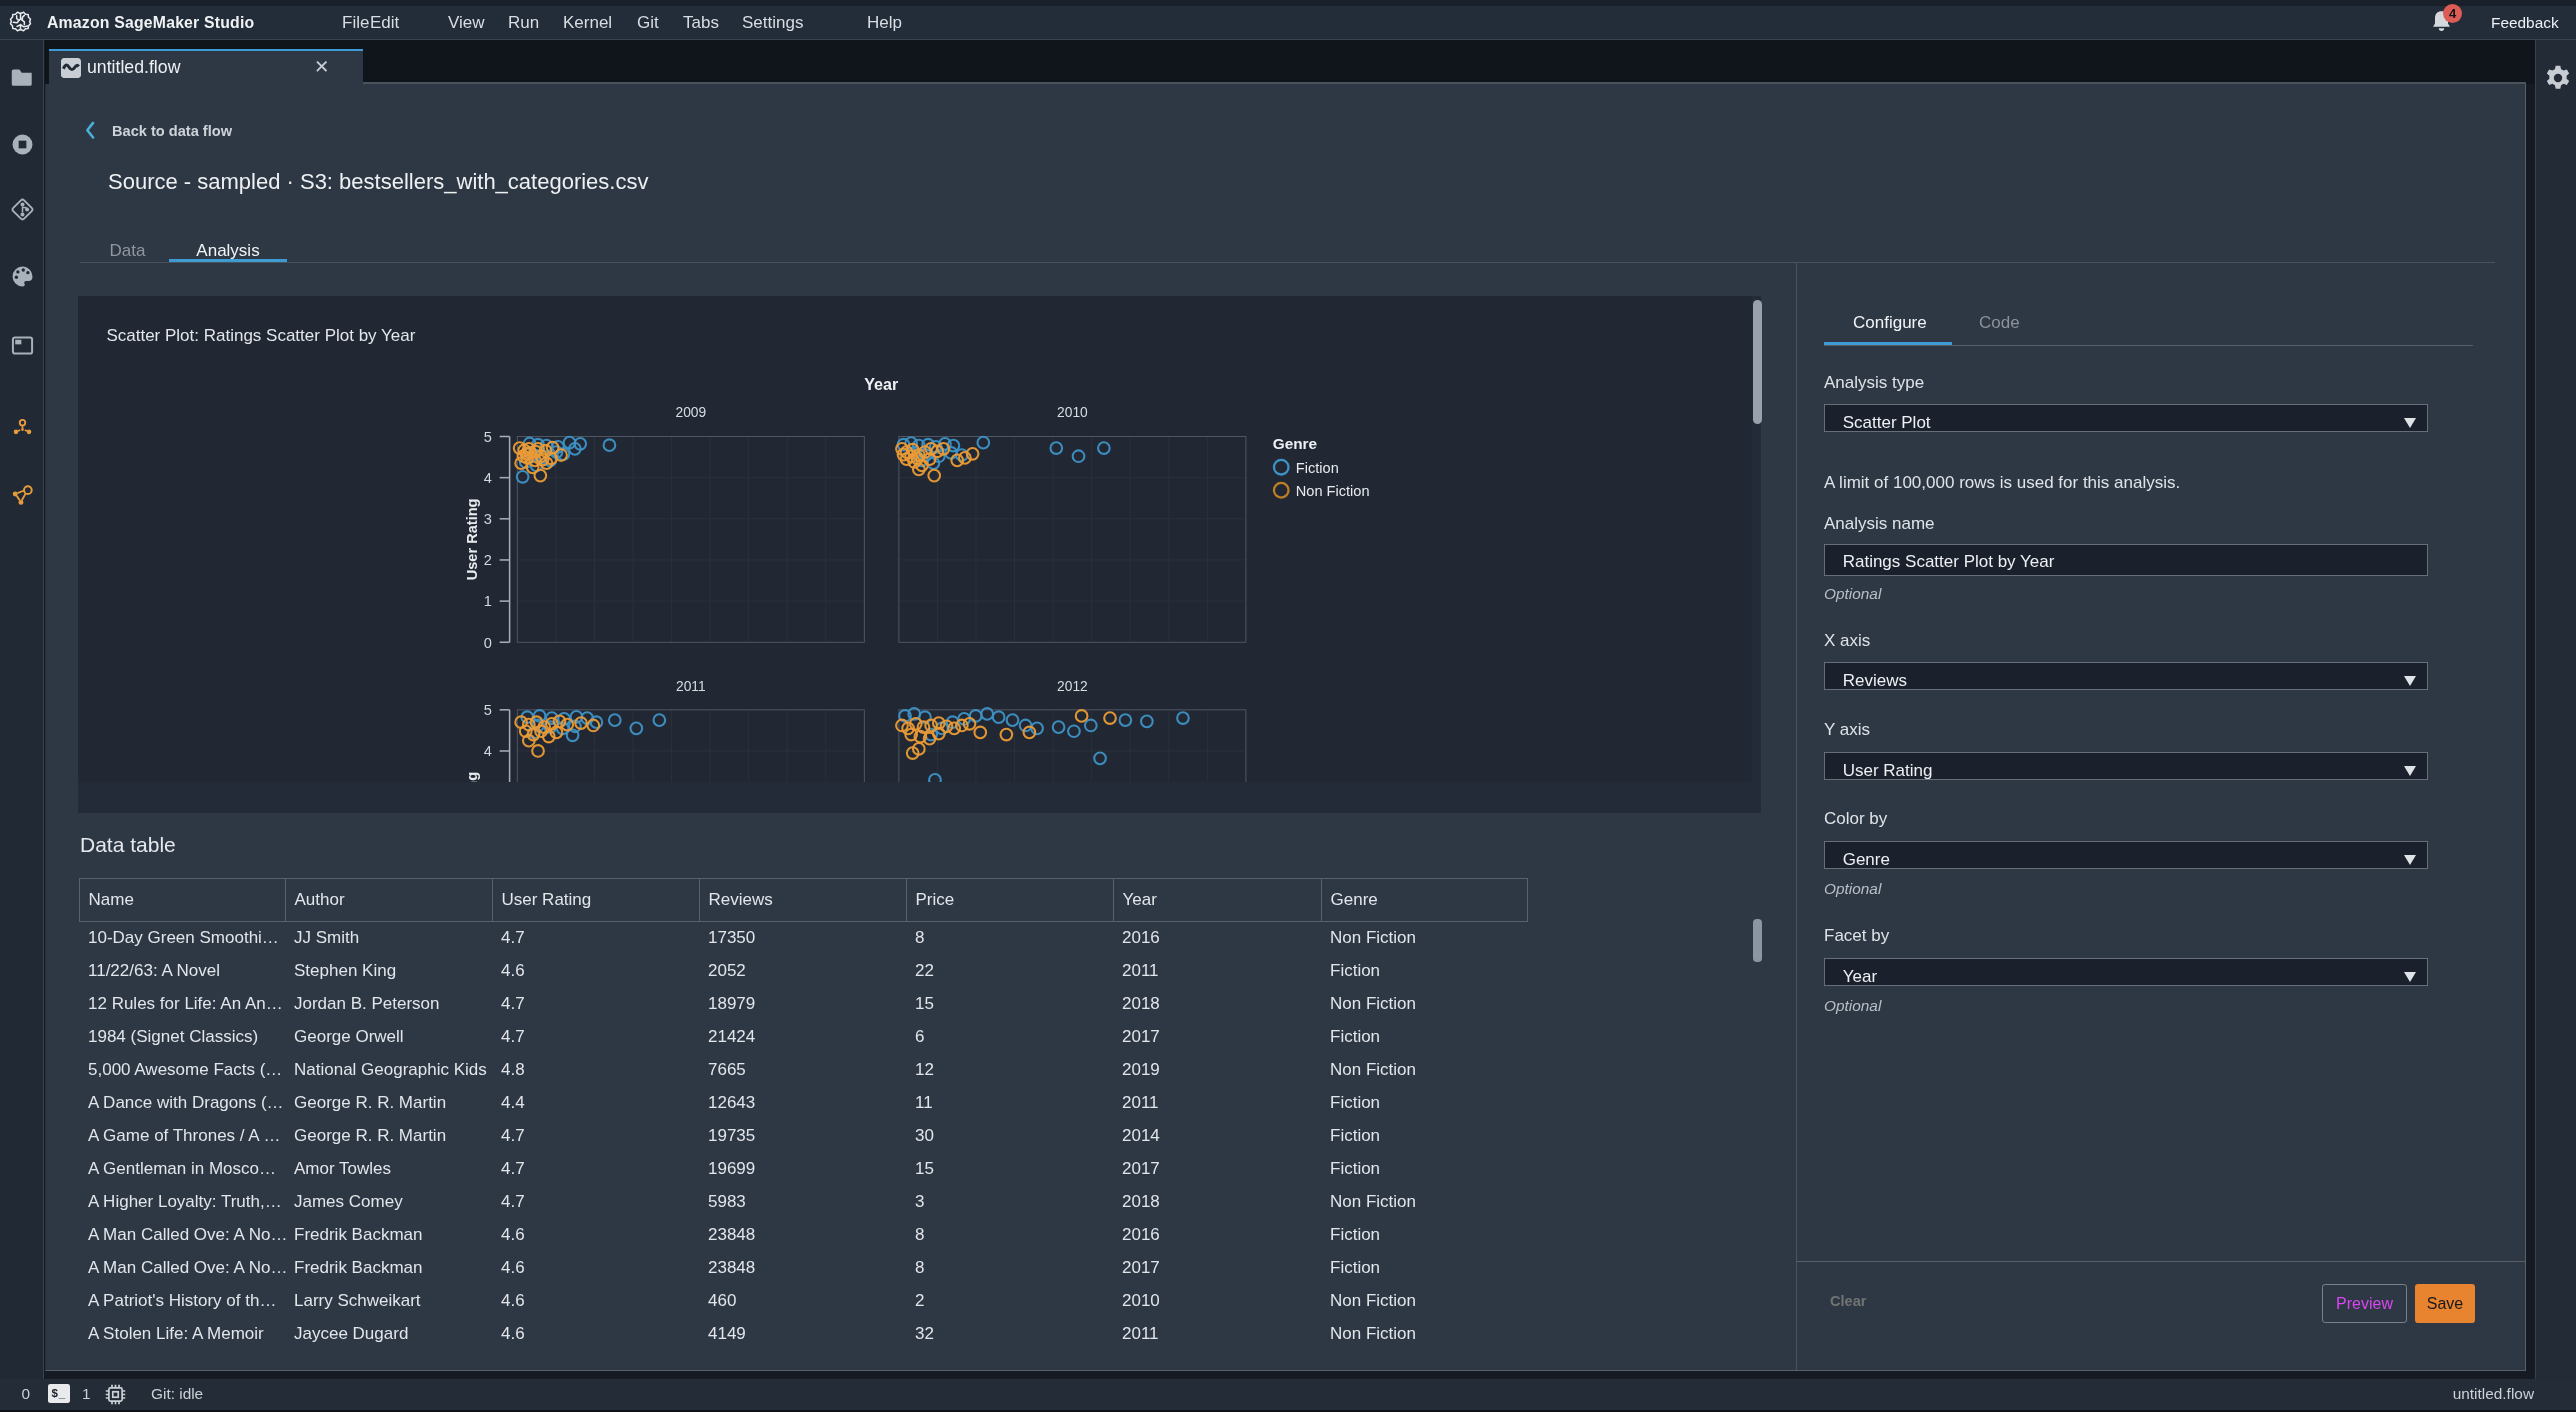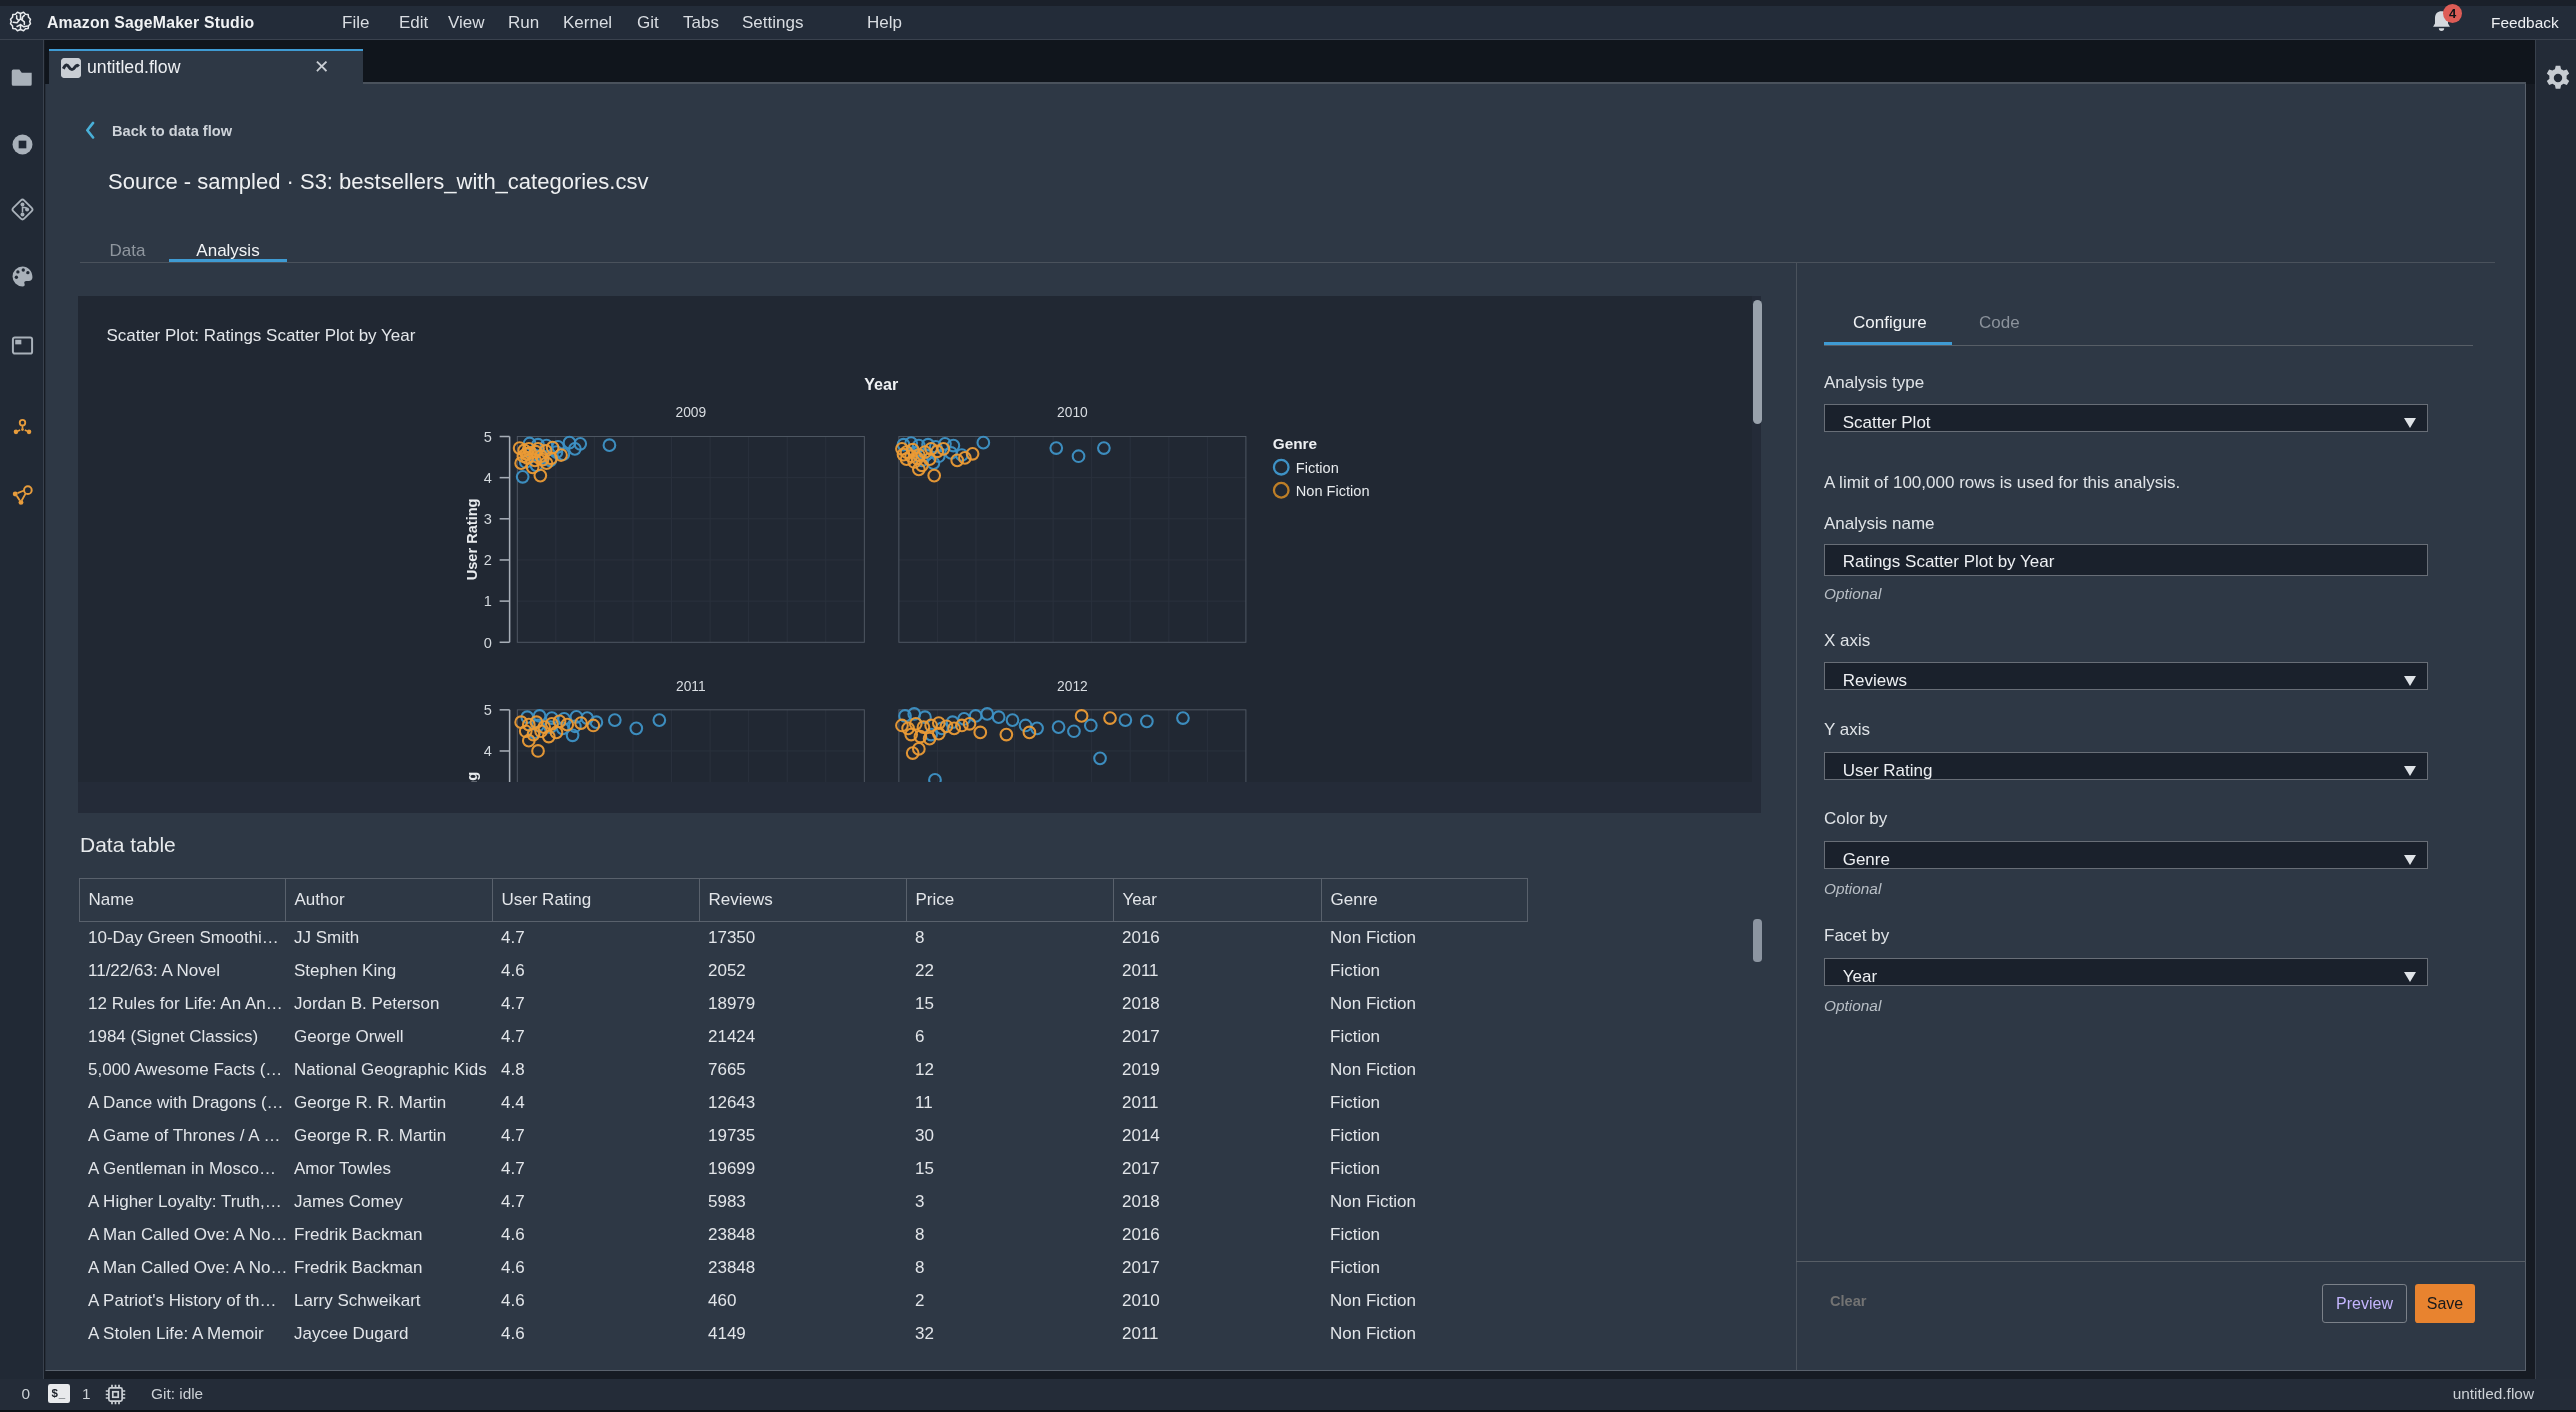--- a/index.html
+++ b/index.html
@@ -55,39 +55,39 @@
 #rp-configure { left:1808px; top:228px; color:#f2f4f6; font-size:17px; line-height:21.5px; }
 #rp-code { left:1934px; top:228px; color:#8b929b; font-size:17px; line-height:21.5px; }
 #rpunderline { left:1779px; top:258px; width:128px; height:3.1px; background:#3f9bd3; }
 #rpdivider { left:1779px; top:261px; width:649px; height:0.8px; background:#575e66; }
 .rlabel { left:1779px; color:#dfe3e7; font-size:17px; line-height:21.5px; }
 .rselect { left:1779px; width:604px; height:28px; background:#1a212c; border:1.2px solid #686e77; color:#eef0f3; font-size:17px; line-height:35px; padding-left:17.7px; }
 .rselect .arr { position:absolute; right:10.8px; top:13px; width:0; height:0; border-left:6.5px solid transparent; border-right:6.5px solid transparent; border-top:10px solid #dfe3e7; }
 .optional { left:1779px; color:#b9bfc6; font-size:15.4px; font-style:italic; }
 #rpfooterline { left:1751px; top:1177px; width:730px; height:0.8px; background:#575e66; }
 #rp-clear { left:1785px; top:1207px; color:#737373; font-size:14.6px; font-weight:bold; line-height:21.5px; }
-#btn-preview { left:2277px; top:1200px; width:85px; height:39px; border:0.8px solid #7b8189; border-radius:3.1px; color:#c4b5fd; font-size:16px; text-align:center; line-height:38px; }
+#btn-preview { left:2277px; top:1200px; width:85px; height:39px; border:0.8px solid #7b8189; border-radius:3.1px; color:#d946ef; font-size:16px; text-align:center; line-height:38px; }
 #btn-save { left:2370px; top:1200px; width:60px; height:39px; background:#e8832f; border-radius:3.1px; color:#17191c; font-size:16px; text-align:center; line-height:39px; }
 
 #statusbar { left:0; top:1379px; width:2576px; height:33px; background:#242c38; border-bottom:2.3px solid #0d1117; color:#ccd1d6; font-size:15.4px; }
 .sitem { top:0; height:29px; line-height:29px; }
 #termbadge { left:48px; top:5.4px; width:21.5px; height:19px; background:#e8eaec; border-radius:2.3px; color:#1c222b; font-size:11.5px; font-weight:bold; text-align:center; line-height:19px; letter-spacing:0.8px; }
 #gear { left:9.2px; top:24.6px; }
 </style>
 </head>
 <body>
 <div class="abs" id="topstrip"></div>
 <div class="abs" id="menubar">
   <svg class="abs" id="logo" width="23" height="23" viewBox="0 0 30 30" fill="none" stroke="#e8ebee" stroke-width="2" stroke-linejoin="round" stroke-linecap="round">
     <path d="M11 3 L15 4.5 L19 3 L21.5 5.5 L25 6 L25.5 9.5 L28 12 L27 15 L28 18 L25.5 20.5 L25 24 L21.5 24.5 L19 27 L15 25.5 L11 27 L8.5 24.5 L5 24 L4.5 20.5 L2 18 L3 15 L2 12 L4.5 9.5 L5 6 L8.5 5.5 Z"></path>
     <path d="M15 4.5 L15 11.5 L10.5 16.5 L5.5 16 M15 11.5 L20 15.5 L20 19 M10 7.5 L10 11 L12.5 13.5 M20 7 L17.5 9.5 L17.5 12 M15 25.5 L15 19 L10.5 21.5 M15 19 L19.5 22 L24 21"></path>
   </svg>
   <div class="abs" id="apptitle">Amazon SageMaker Studio</div>
   <div class="abs menuitem" style="left:342px;">File</div>
-  <div class="abs menuitem" style="left:399px;">Edit</div>
+  <div class="abs menuitem" style="left:370px;">Edit</div>
   <div class="abs menuitem" style="left:448px;">View</div>
   <div class="abs menuitem" style="left:508px;">Run</div>
   <div class="abs menuitem" style="left:563px;">Kernel</div>
   <div class="abs menuitem" style="left:637px;">Git</div>
   <div class="abs menuitem" style="left:683px;">Tabs</div>
   <div class="abs menuitem" style="left:742px;">Settings</div>
   <div class="abs menuitem" style="left:831px;margin-left:36px;">Help</div>
   <svg class="abs" id="bellwrap" width="23" height="24.6" viewBox="0 0 30 32">
     <path d="M15 3 C10 3 6.5 6.5 6.5 12 L6.5 19 L4 23 L26 23 L23.5 19 L23.5 12 C23.5 6.5 20 3 15 3 Z" fill="#d4d8dd"></path>
     <path d="M11.5 25 a3.5 3.5 0 0 0 7 0 Z" fill="#d4d8dd"></path>

